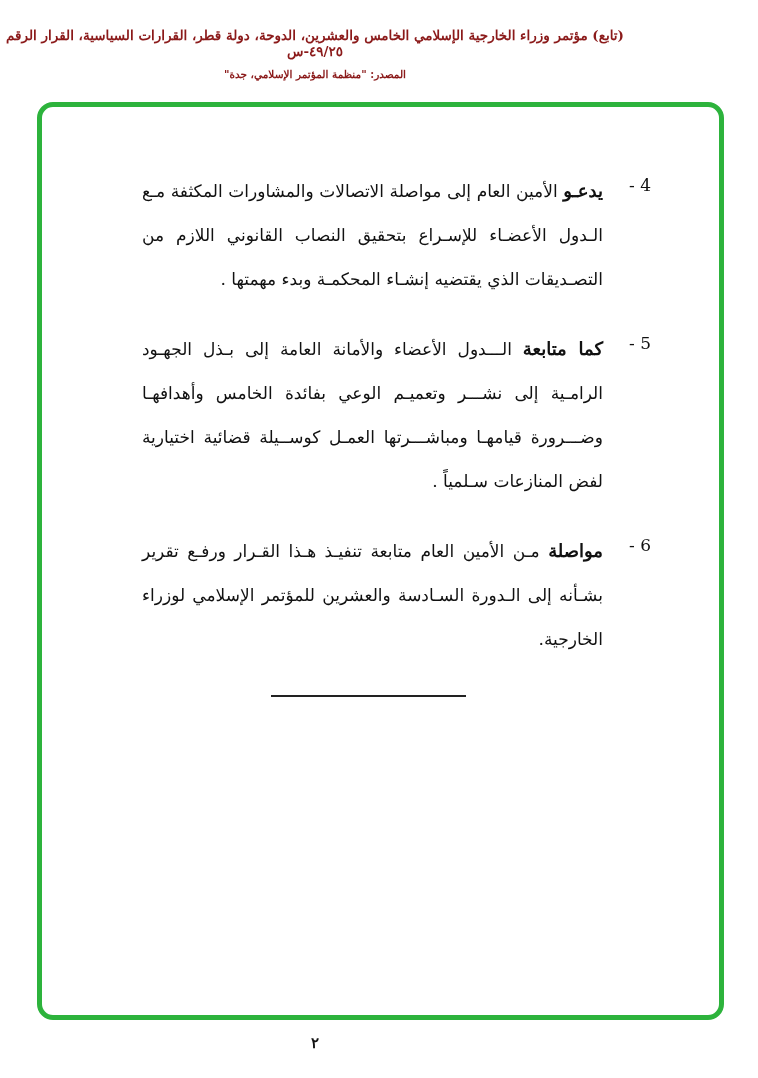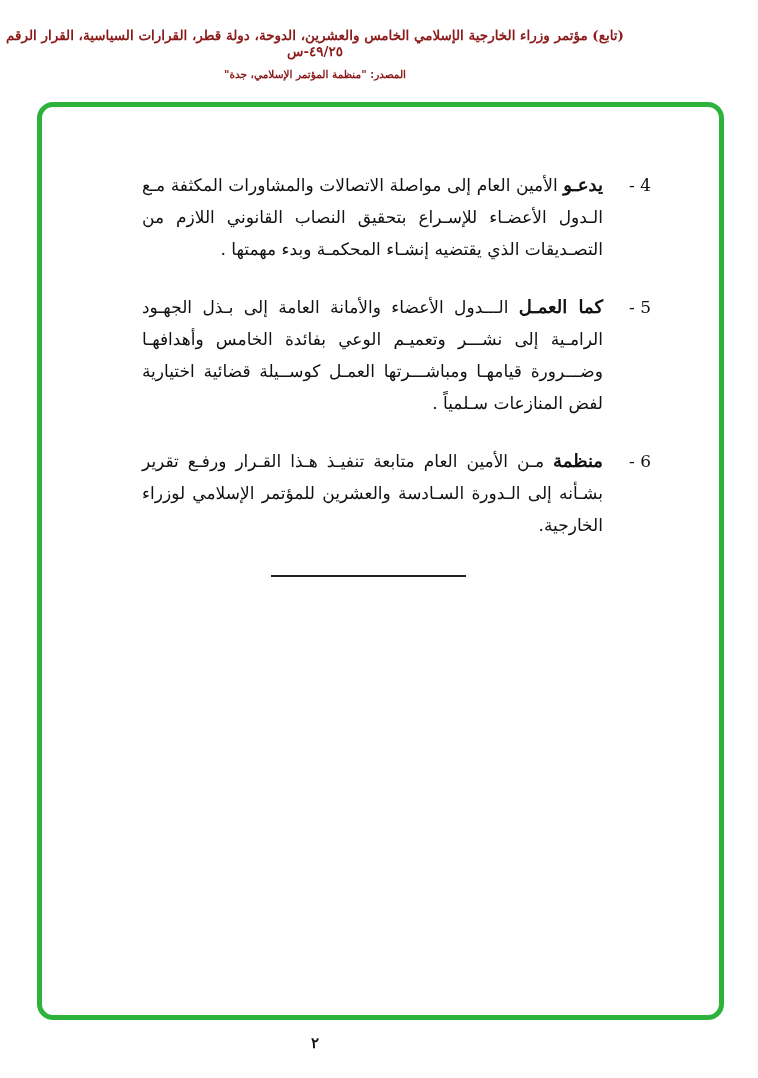--- a/index.html
+++ b/index.html
@@ -51,21 +51,21 @@
   .clause-marker {
     flex: 0 0 32px;
     font-size: 17px;
     line-height: 32px;
     white-space: nowrap;
     color: #111;
   }
   .clause-text {
     flex: 1;
     font-size: 17px;
-    line-height: 32px;
+    line-height: 44px;
     text-align: justify;
     color: #111;
   }
   .lead {
     font-weight: bold;
     font-size: 18px;
   }
   .separator {
     border: 0;
     border-top: 2px solid #222;
@@ -97,26 +97,26 @@
   <div class="green-box">
     <div class="content">
 
       <div class="clause">
         <span class="clause-marker">4 -</span>
         <p class="clause-text"><strong class="lead">يدعـو</strong> <span>الأمين العام إلى مواصلة الاتصالات والمشاورات المكثفة مـع الـدول الأعضـاء للإسـراع بتحقيق النصاب القانوني اللازم من التصـديقات الذي يقتضيه إنشـاء المحكمـة وبدء مهمتها .</span></p>
       </div>
 
       <div class="clause">
         <span class="clause-marker">5 -</span>
-        <p class="clause-text"><strong class="lead">كما العمـل</strong> <span>الـــدول الأعضاء والأمانة العامة إلى بـذل الجهـود الرامـية إلى نشـــر وتعميـم الوعي بفائدة الخامس وأهدافهـا وضـــرورة قيامهـا ومباشـــرتها العمـل كوســيلة قضائية اختيارية لفض المنازعات سـلمياً .</span></p>
+        <p class="clause-text"><strong class="lead">كما متابعة</strong> <span>الـــدول الأعضاء والأمانة العامة إلى بـذل الجهـود الرامـية إلى نشـــر وتعميـم الوعي بفائدة الخامس وأهدافهـا وضـــرورة قيامهـا ومباشـــرتها العمـل كوســيلة قضائية اختيارية لفض المنازعات سـلمياً .</span></p>
       </div>
 
       <div class="clause">
         <span class="clause-marker">6 -</span>
-        <p class="clause-text"><strong class="lead">منظمة</strong> <span>مـن الأمين العام متابعة تنفيـذ هـذا القـرار ورفـع تقرير بشـأنه إلى الـدورة السـادسة والعشرين للمؤتمر الإسلامي لوزراء الخارجية.</span></p>
+        <p class="clause-text"><strong class="lead">مواصلة</strong> <span>مـن الأمين العام متابعة تنفيـذ هـذا القـرار ورفـع تقرير بشـأنه إلى الـدورة السـادسة والعشرين للمؤتمر الإسلامي لوزراء الخارجية.</span></p>
       </div>
 
       <hr class="separator">
 
     </div>
   </div>
 
   <div class="page-num">٢</div>
 
 </div>

